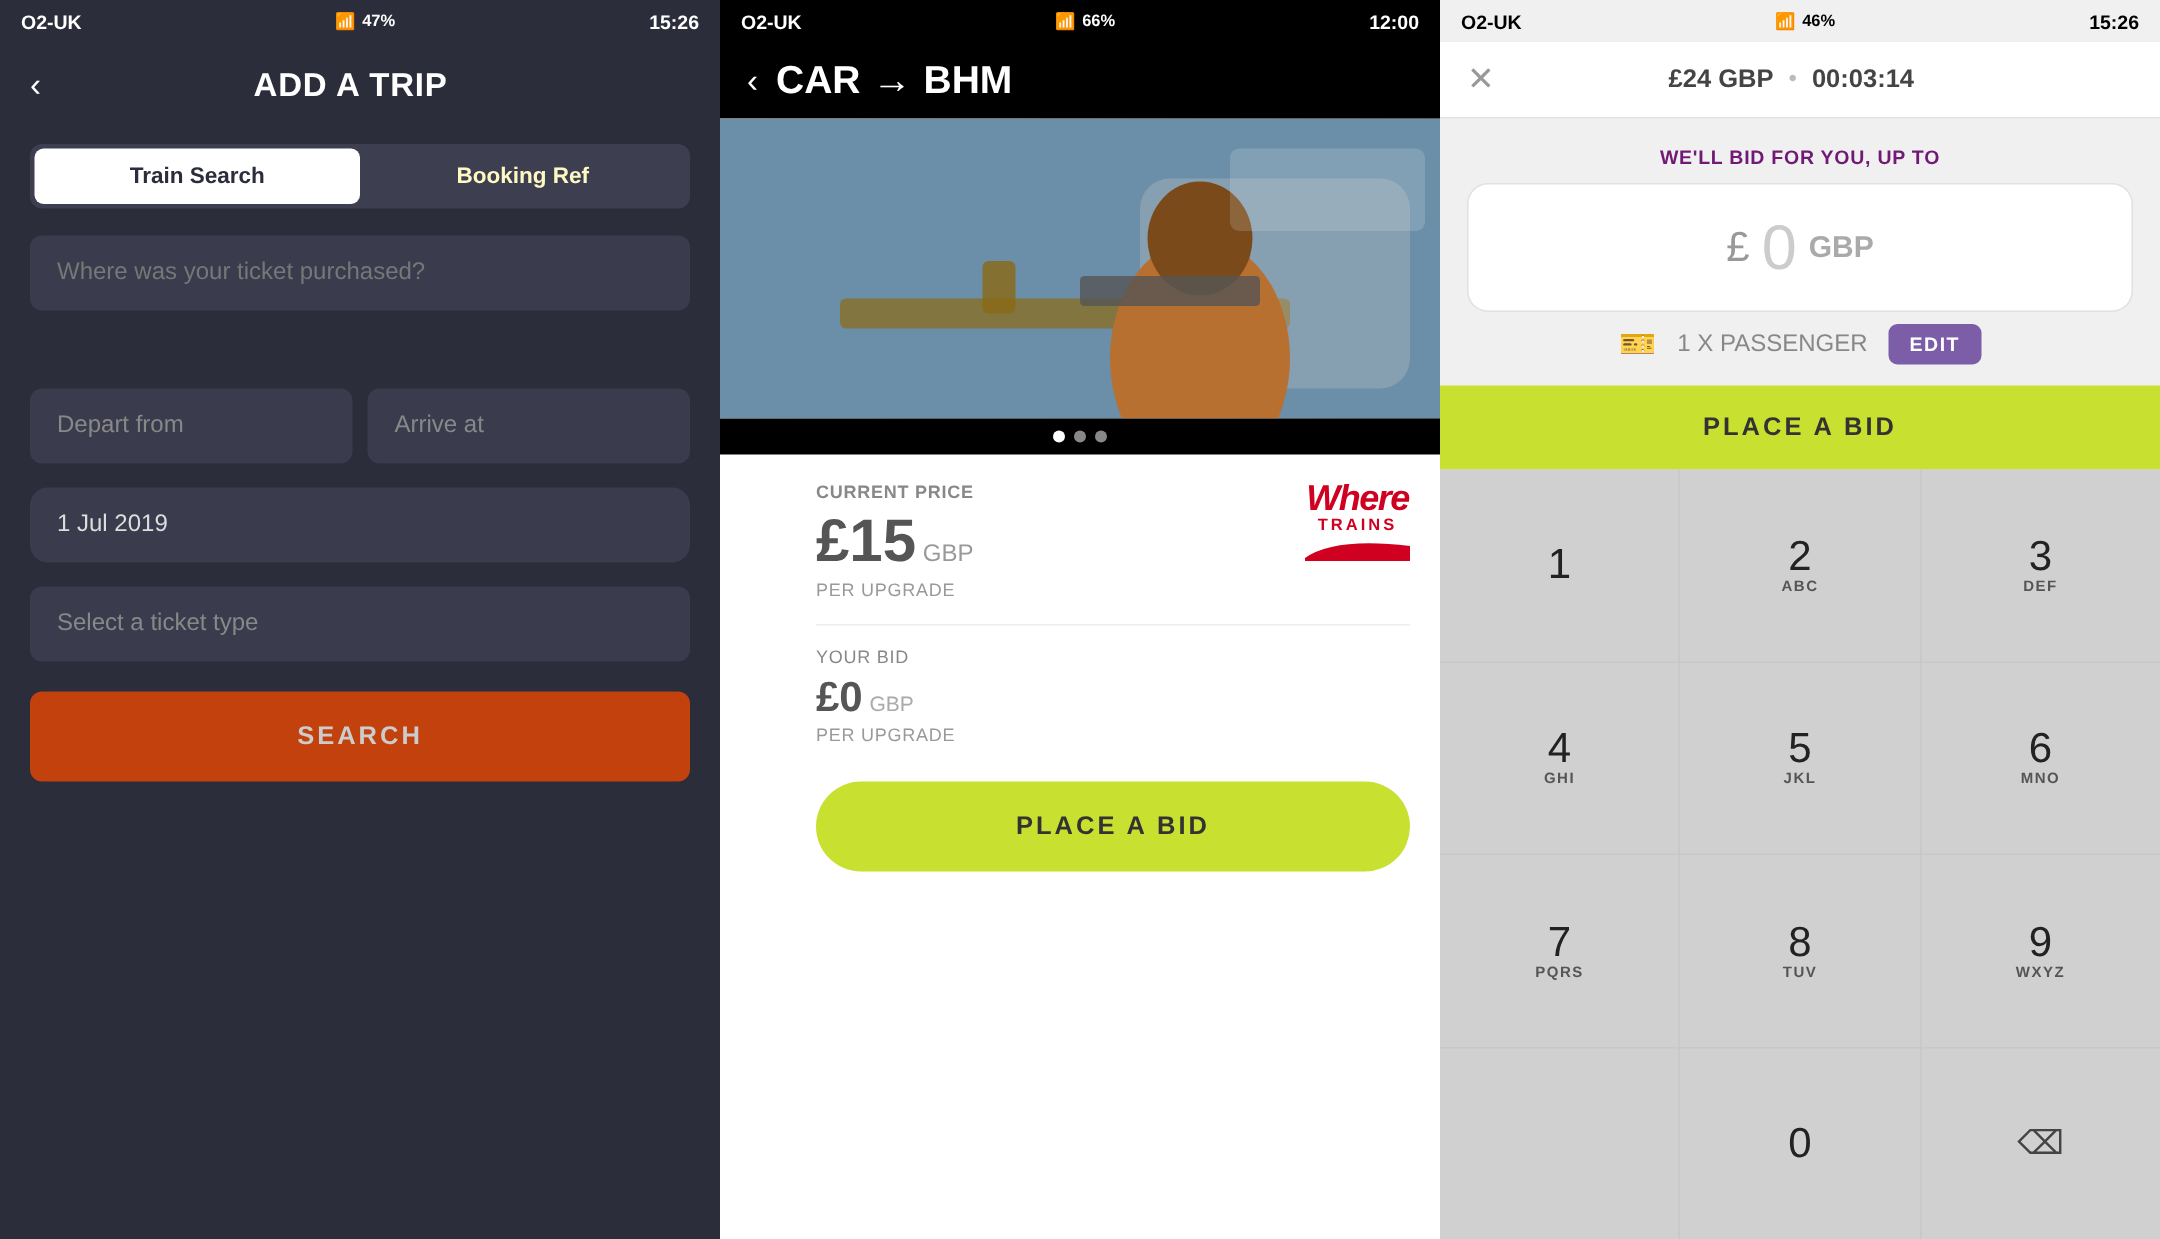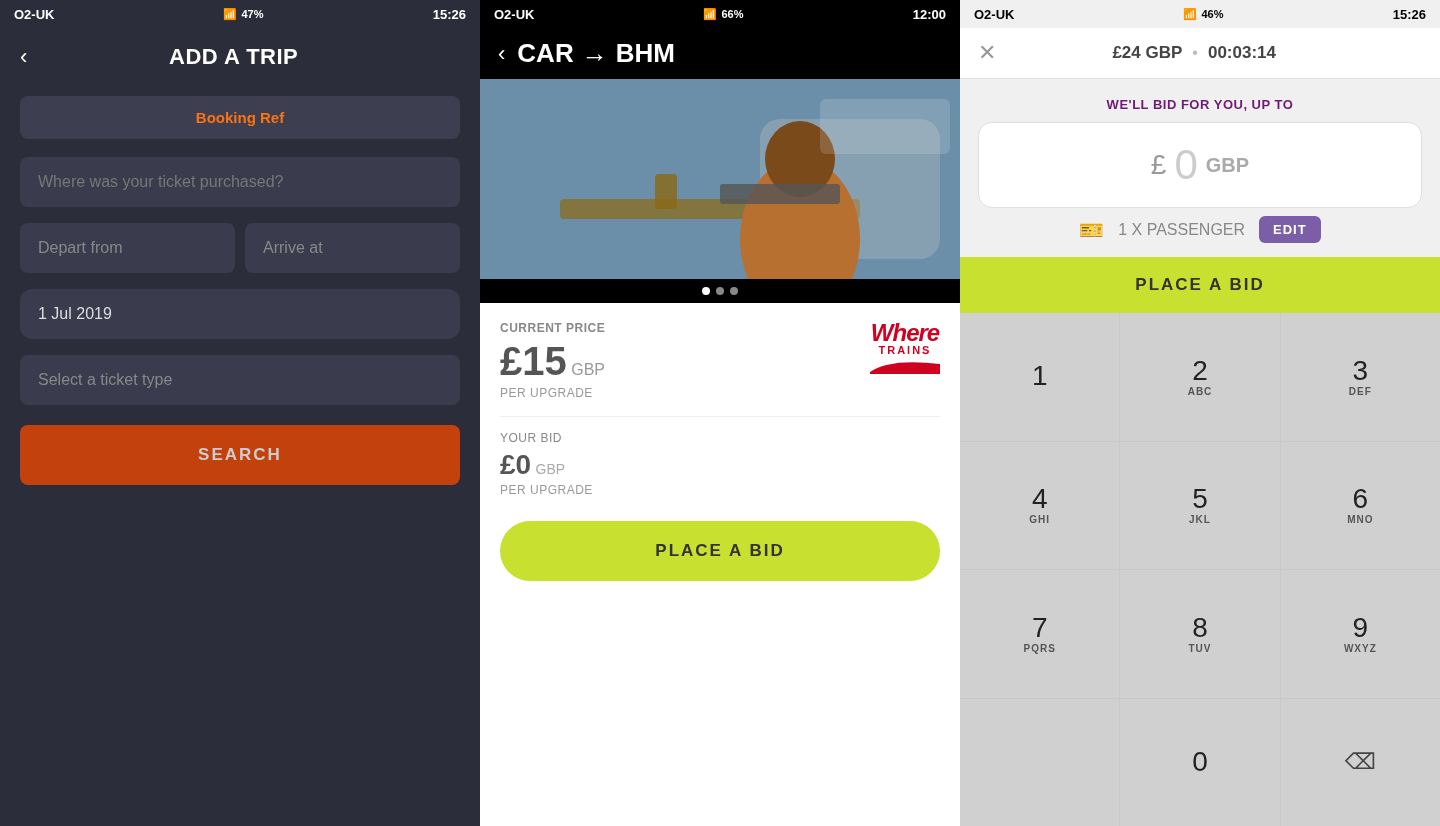--- a/index.html
+++ b/index.html
@@ -85,21 +85,21 @@
       font-size: 15px;
       font-weight: 600;
       transition: background 0.2s;
     }
     .tab-btn.active {
       background: #fff;
       color: #2b2d3a;
     }
     .tab-btn.inactive {
       background: transparent;
-      color: #f97316;
+      color: #fef9c3;
     }
 
     .form-field {
       margin: 8px 20px;
       background: #3a3c4d;
       border-radius: 8px;
       padding: 16px 18px;
       color: #888;
       font-size: 16px;
       border: none;
@@ -112,20 +112,21 @@
       margin: 8px 20px;
       width: calc(100% - 40px);
     }
     .form-field-half {
       flex: 1;
       background: #3a3c4d;
       border-radius: 8px;
       padding: 16px 18px;
       color: #888;
       font-size: 16px;
+      margin-top: 36px;
     }
 
     .date-field {
       margin: 8px 20px;
       background: #3a3c4d;
       border-radius: 12px;
       padding: 16px 18px;
       color: #ddd;
       font-size: 16px;
       width: calc(100% - 40px);
@@ -218,20 +219,21 @@
       border-radius: 50%;
       background: #888;
     }
     .dot.active {
       background: #fff;
     }
 
     .p2-content {
       padding: 18px 20px;
       flex: 1;
+      margin-left: 44px;
     }
 
     .p2-price-row {
       display: flex;
       justify-content: space-between;
       align-items: flex-start;
       padding-bottom: 16px;
       border-bottom: 1px solid #eee;
     }
     .current-price-label {
@@ -520,20 +522,21 @@
     </div>
     <span>15:26</span>
   </div>
 
   <div class="panel1-header">
     <span class="back-arrow">‹</span>
     <span class="panel1-title">ADD A TRIP</span>
   </div>
 
   <div class="tab-container">
+    <button class="tab-btn active">Train Search</button>
     <button class="tab-btn inactive">Booking Ref</button>
   </div>
 
   <div class="form-field">
     <span style="color:#777">Where was your ticket purchased?</span>
   </div>
 
   <div class="form-row">
     <div class="form-field-half">
       <span>Depart from</span>

